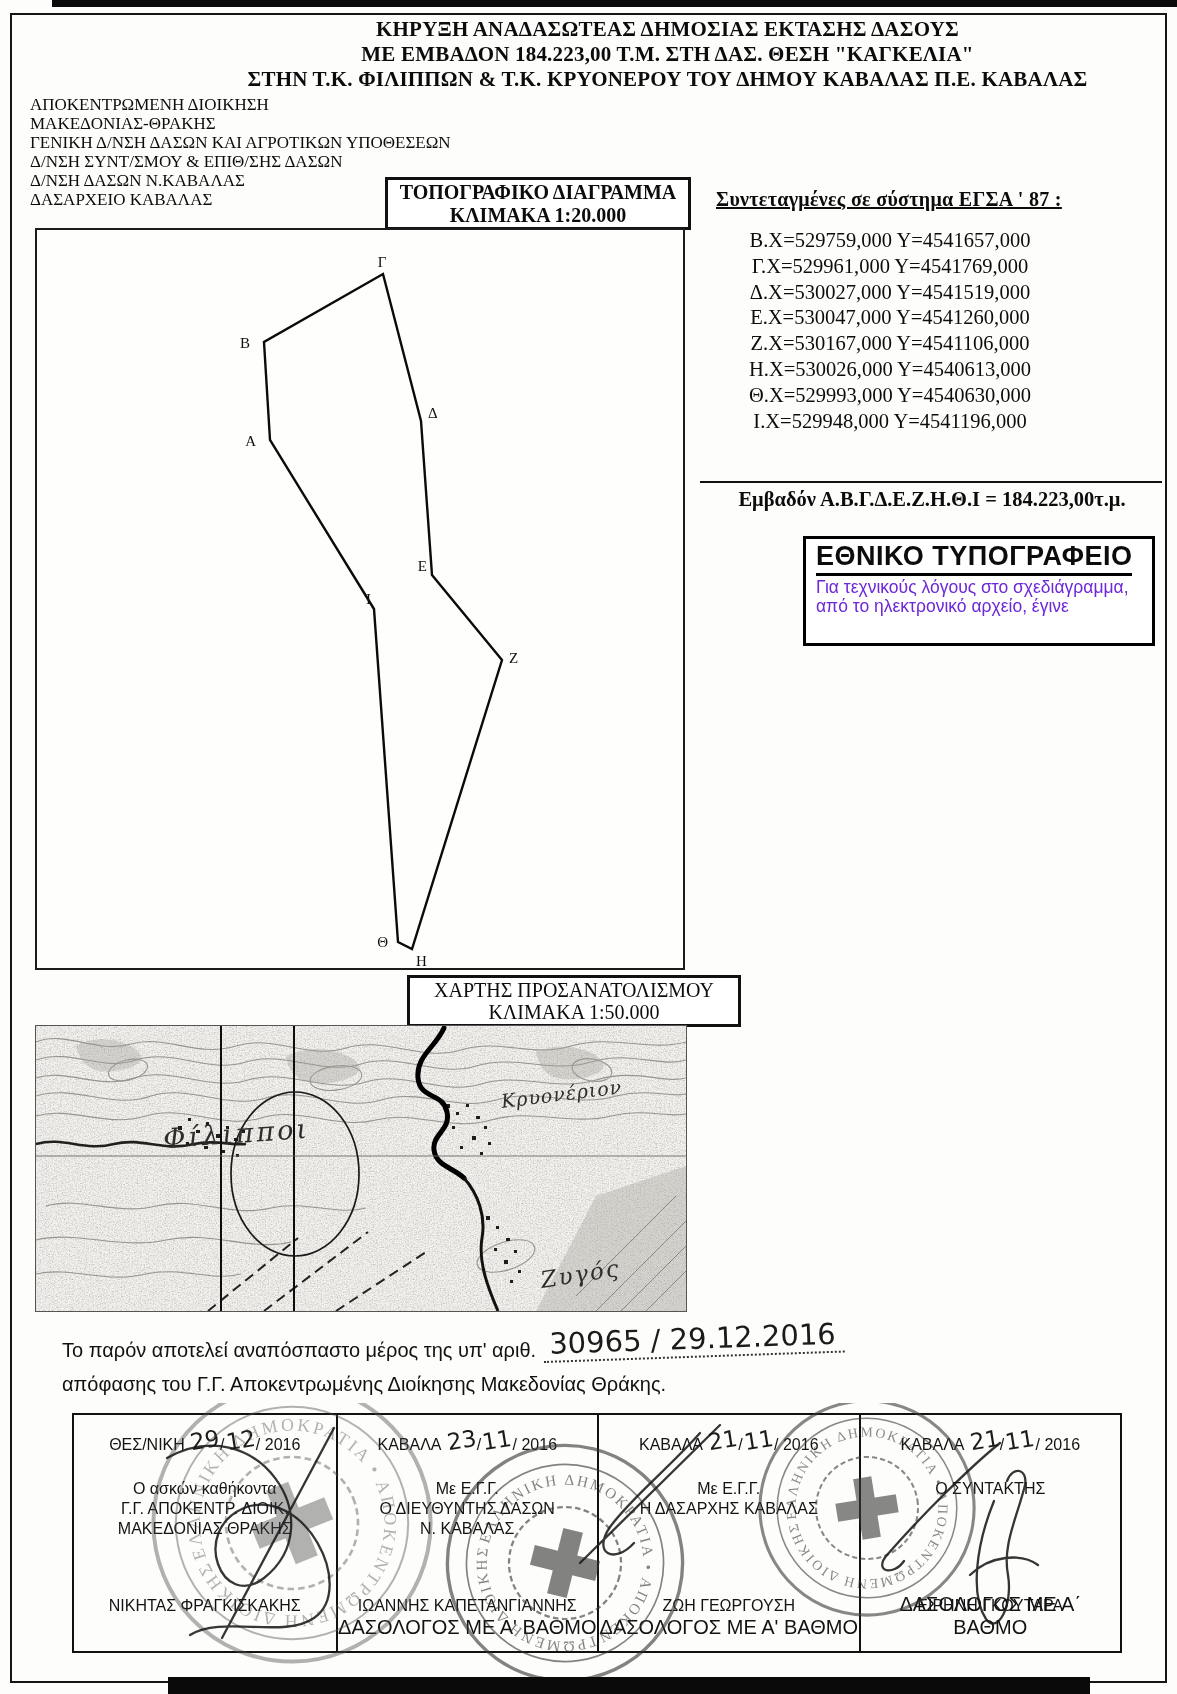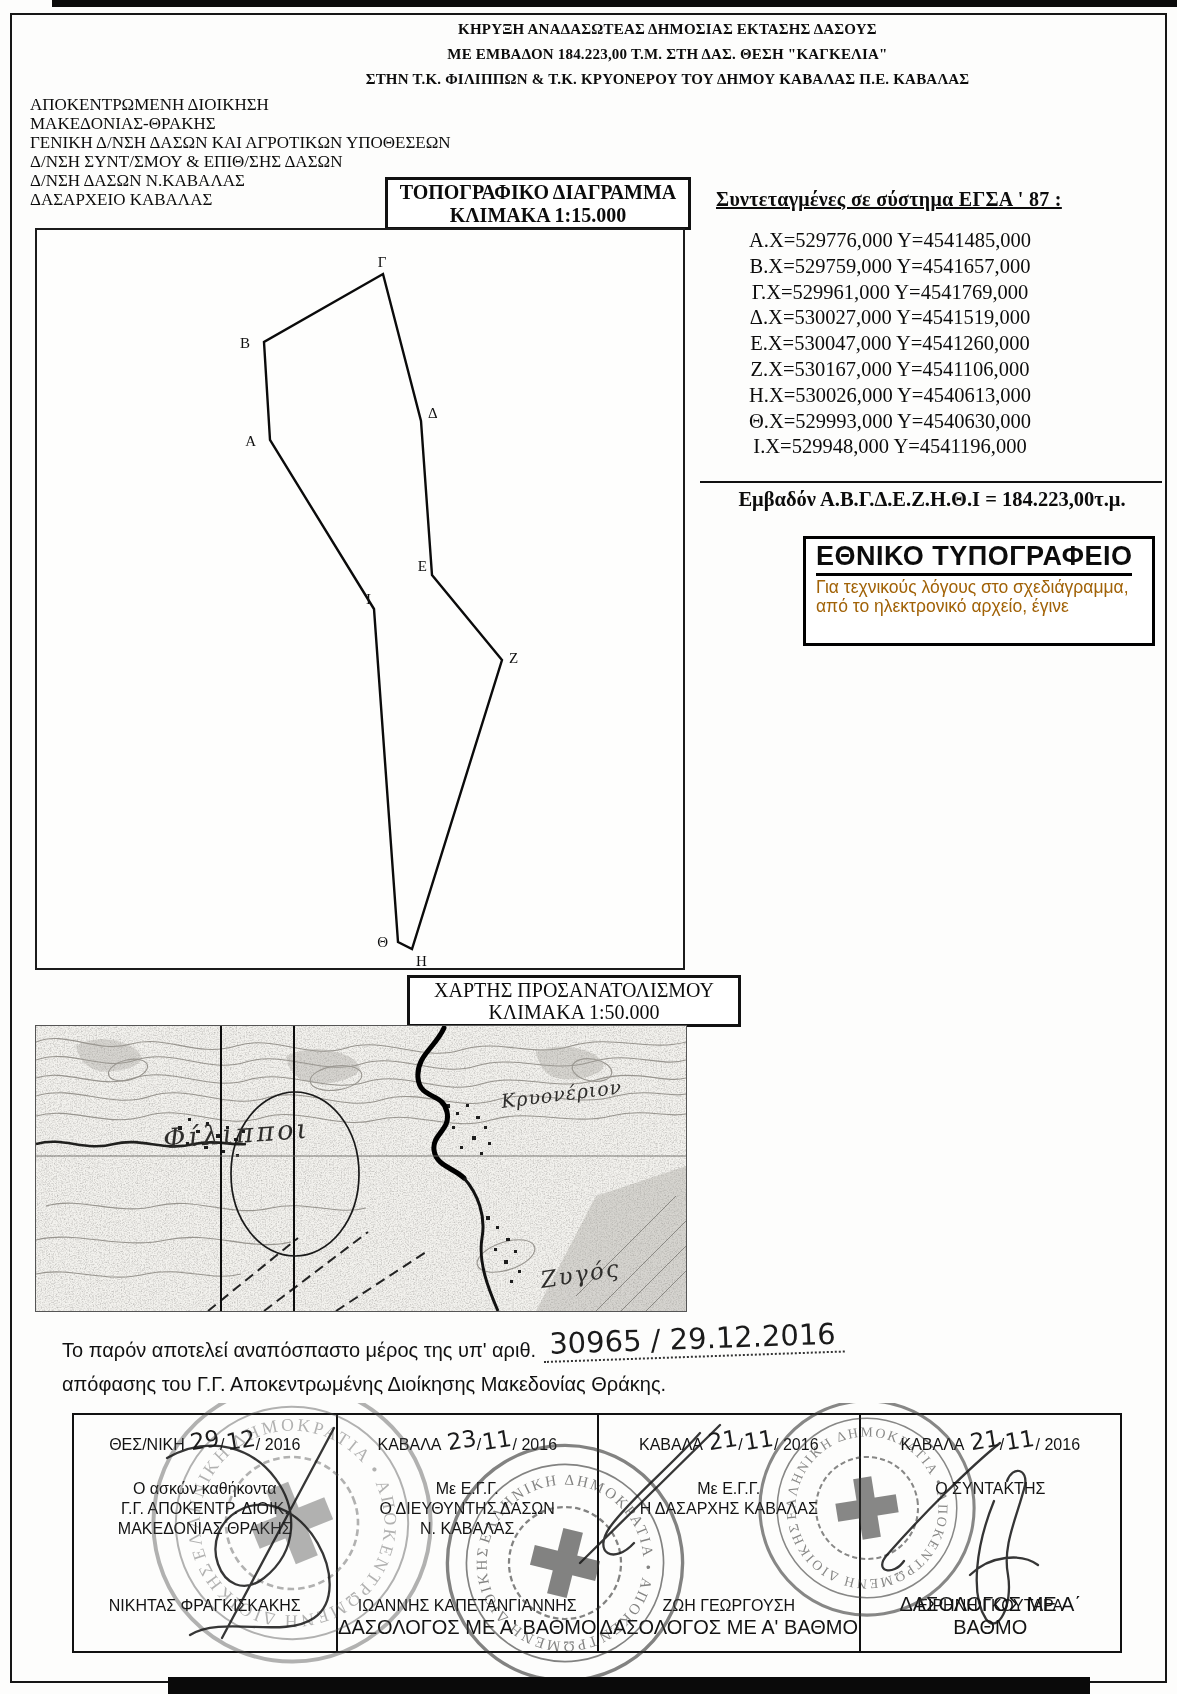--- a/index.html
+++ b/index.html
@@ -3,40 +3,40 @@
 <meta charset="utf-8">
 <style>
   html,body{margin:0;padding:0;background:#fff;}
   .page{position:relative;width:1177px;height:1694px;background:#fdfdfc;overflow:hidden;
         font-family:"Liberation Serif",serif;color:#0c0c0c;}
   .top-band{position:absolute;left:52px;top:0;width:1125px;height:7px;background:#0b0b0b;}
   .frame{position:absolute;left:10px;top:13px;width:1153px;height:1666px;border:2px solid #161616;}
   .bottom-bar{position:absolute;left:168px;top:1677px;width:922px;height:17px;background:#0a0a0a;}
 
   .doc-header{position:absolute;left:175px;top:17px;width:985px;text-align:center;
-              font-weight:bold;font-size:15px;line-height:25px;letter-spacing:.2px;}
+              font-weight:bold;font-size:21px;line-height:25px;letter-spacing:.2px;}
   .agency{position:absolute;left:30px;top:95px;font-size:17px;line-height:19px;}
 
   .topo-title-box{position:absolute;left:385px;top:177px;width:300px;height:46px;border:3px solid #111;
                   background:#fff;text-align:center;font-weight:bold;font-size:20px;line-height:23px;padding-top:1px;}
 
   .coords-title{position:absolute;left:716px;top:188px;font-weight:bold;font-size:20px;
                 text-decoration:underline;letter-spacing:.3px;}
   .coords-list{position:absolute;left:725px;top:228px;width:330px;text-align:center;
                font-size:20.5px;line-height:25.8px;}
   .area-rule{position:absolute;left:700px;top:481px;width:462px;border-top:2px solid #111;}
   .area-line{position:absolute;left:698px;top:488px;width:468px;text-align:center;
              font-weight:bold;font-size:20.5px;}
 
   .printing-box{position:absolute;left:778px;top:536px;width:352px;height:110px;border:3px solid #000;
                 background:#fff;font-family:"Liberation Sans",sans-serif;box-sizing:border-box;
                 padding:2px 8px 0 10px;margin-left:25px;}
   .printing-title{font-size:27px;font-weight:bold;letter-spacing:.5px;
                   border-bottom:3px solid #000;display:inline-block;padding-bottom:1px;margin-bottom:2px;}
-  .printing-line{font-size:17.5px;line-height:19px;color:#a16207;}
+  .printing-line{font-size:17.5px;line-height:19px;color:#6d28d9;}
   .printing-last{display:flex;align-items:flex-end;justify-content:space-between;}
   .printing-pct{font-size:30px;font-weight:bold;line-height:26px;padding-right:6px;}
 
   .diagram-box{position:absolute;left:35px;top:228px;width:650px;height:742px;border:2px solid #1c1c1c;
                background:#fefefd;box-sizing:border-box;}
   .diagram-box svg{display:block;}
   .vertex-label{font-family:"Liberation Serif",serif;font-size:15px;fill:#101010;}
 
   .map-title-box{position:absolute;left:407px;top:975px;width:328px;height:45px;border:3px solid #111;
                  background:#fff;text-align:center;font-weight:normal;font-size:20px;line-height:22px;padding-top:1px;}
@@ -81,26 +81,25 @@
     <div>ΑΠΟΚΕΝΤΡΩΜΕΝΗ ΔΙΟΙΚΗΣΗ</div>
     <div>ΜΑΚΕΔΟΝΙΑΣ-ΘΡΑΚΗΣ</div>
     <div>ΓΕΝΙΚΗ Δ/ΝΣΗ ΔΑΣΩΝ ΚΑΙ ΑΓΡΟΤΙΚΩΝ ΥΠΟΘΕΣΕΩΝ</div>
     <div>Δ/ΝΣΗ ΣΥΝΤ/ΣΜΟΥ &amp; ΕΠΙΘ/ΣΗΣ ΔΑΣΩΝ</div>
     <div>Δ/ΝΣΗ ΔΑΣΩΝ Ν.ΚΑΒΑΛΑΣ</div>
     <div>ΔΑΣΑΡΧΕΙΟ ΚΑΒΑΛΑΣ</div>
   </div>
 
   <div class="topo-title-box">
     <div>ΤΟΠΟΓΡΑΦΙΚΟ ΔΙΑΓΡΑΜΜΑ</div>
-    <div>ΚΛΙΜΑΚΑ 1:15.000</div>
+    <div>ΚΛΙΜΑΚΑ 1:20.000</div>
   </div>
 
   <div class="coords-title">Συντεταγμένες σε σύστημα ΕΓΣΑ ' 87 :</div>
   <div class="coords-list">
-    <div>Α.Χ=529776,000 Υ=4541485,000</div>
     <div>Β.Χ=529759,000 Υ=4541657,000</div>
     <div>Γ.Χ=529961,000 Υ=4541769,000</div>
     <div>Δ.Χ=530027,000 Υ=4541519,000</div>
     <div>Ε.Χ=530047,000 Υ=4541260,000</div>
     <div>Ζ.Χ=530167,000 Υ=4541106,000</div>
     <div>Η.Χ=530026,000 Υ=4540613,000</div>
     <div>Θ.Χ=529993,000 Υ=4540630,000</div>
     <div>Ι.Χ=529948,000 Υ=4541196,000</div>
   </div>
 

